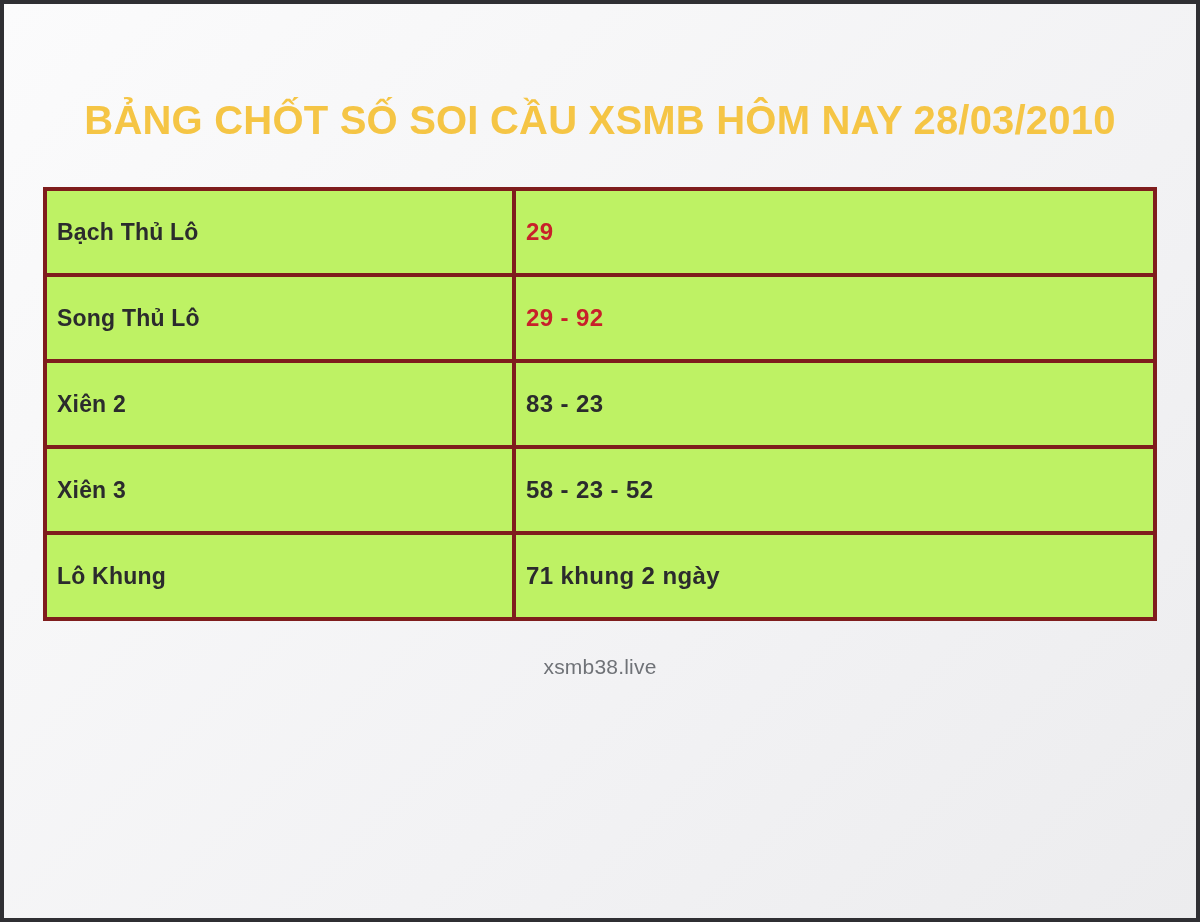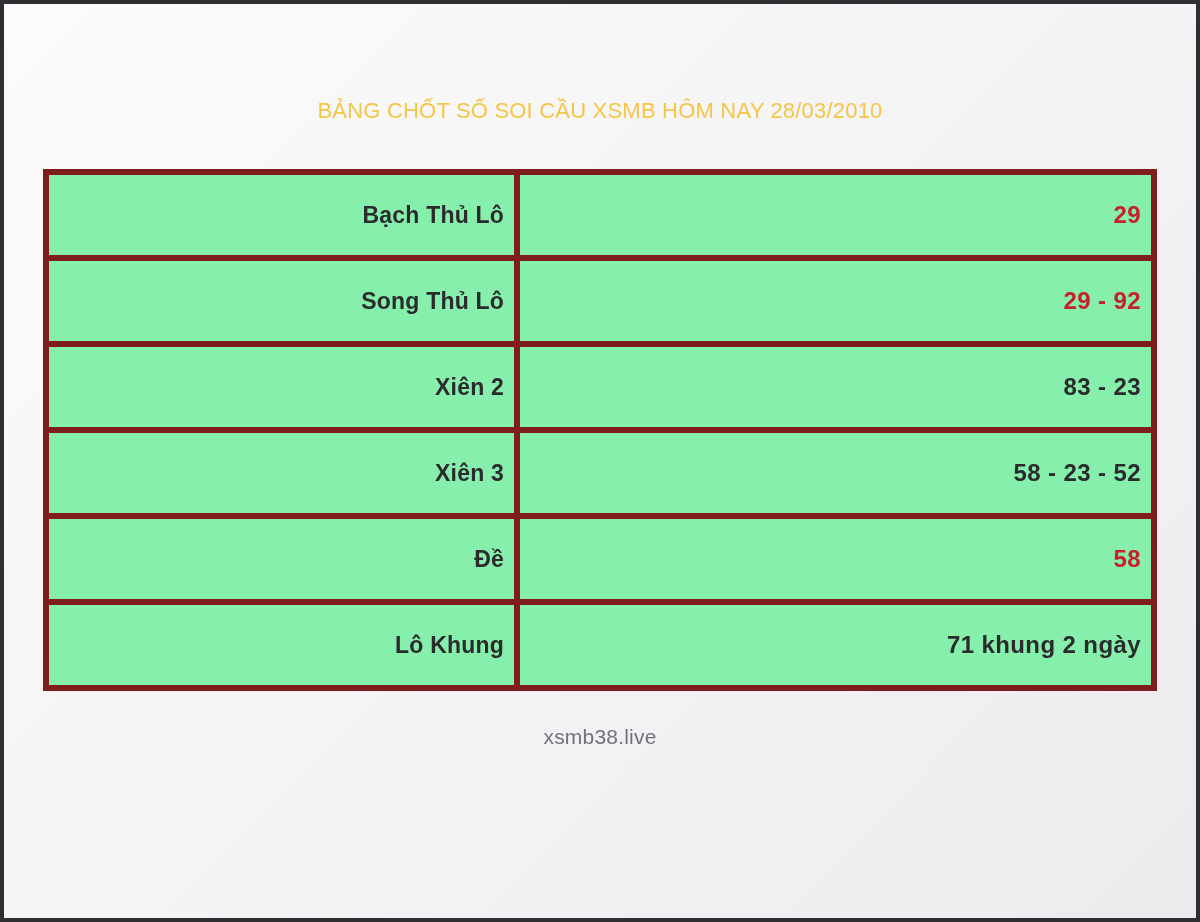--- a/index.html
+++ b/index.html
@@ -22,22 +22,22 @@
     height: 914px;
     background: linear-gradient(135deg, #fbfbfc 0%, #f7f7f8 28%, #f2f2f4 62%, #ececee 100%);
     box-sizing: border-box;
     display: flex;
     flex-direction: column;
     align-items: center;
   }
 
   #poster-title {
     margin-top: 96px;
-    font-size: 22px;
-    font-weight: normal;
+    font-size: 40px;
+    font-weight: bold;
     letter-spacing: 0.2px;
     color: #f5c545;
     text-align: center;
     line-height: 1;
     white-space: nowrap;
   }
 
   #result-table {
     margin-top: 47px;
     width: 1114px;
@@ -45,23 +45,23 @@
     background: #ffffff;
     border: 3px solid #e6e6e8;
     table-layout: fixed;
   }
 
   #result-table tr {
     height: 86px;
   }
 
   #result-table td {
-    border: 6px solid #7f1d1d;
-    background: #86efac;
-    text-align: right;
+    border: 4px solid #7f1d1d;
+    background: #bef264;
+    text-align: left;
     vertical-align: middle;
     padding: 0 10px;
   }
 
   .cell-label {
     width: 445px;
     font-size: 23px;
     font-weight: bold;
     color: #2b2b2d;
     letter-spacing: 0.2px;
@@ -106,24 +106,20 @@
       </tr>
       <tr>
         <td class="cell-label">Xiên 2</td>
         <td class="cell-value">83 - 23</td>
       </tr>
       <tr>
         <td class="cell-label">Xiên 3</td>
         <td class="cell-value">58 - 23 - 52</td>
       </tr>
       <tr>
-        <td class="cell-label">Đề</td>
-        <td class="cell-value highlight">58</td>
-      </tr>
-      <tr>
         <td class="cell-label">Lô Khung</td>
         <td class="cell-value">71 khung 2 ngày</td>
       </tr>
     </tbody>
   </table>
 
   <div id="poster-footer">xsmb38.live</div>
 
 </div>
 

